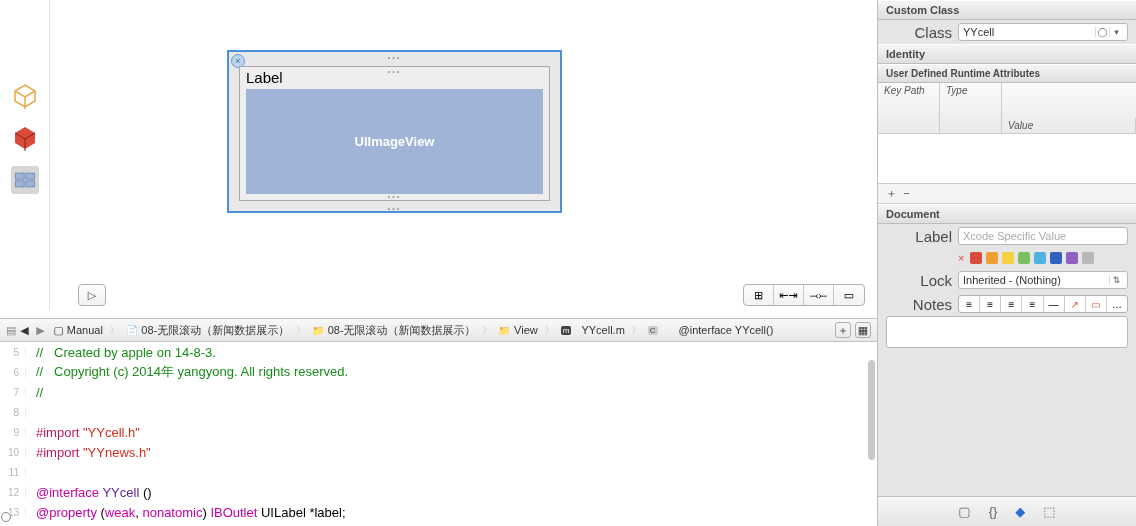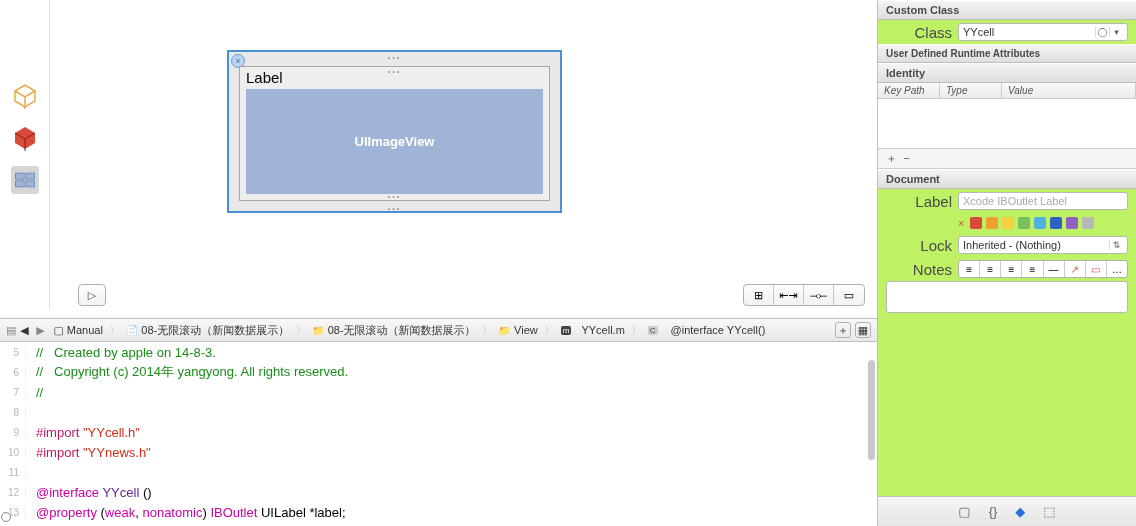--- a/index.html
+++ b/index.html
@@ -43,21 +43,21 @@
 .bp-dot { position:absolute; left:1px; top:5px; width:10px; height:10px; border:1px solid #888; border-radius:50%; background:#fff; }
 .src { padding-left:10px; white-space:pre; }
 .cmt { color:#1a8c1a; }
 .kw { color:#c800a4; }
 .str { color:#d12f1b; }
 .pre { color:#be185d; }
 .typ { color:#5c2699; }
 .lnk { color:#245fca; text-decoration:underline; }
 
 
-.insp { position:absolute; right:0; top:0; width:259px; height:100%; background:#bef264; border-left:1px solid #bebebe; font-size:11px; display:flex; flex-direction:column; }
+.insp { position:absolute; right:0; top:0; width:259px; height:100%; background:#e5e5e5; border-left:1px solid #bebebe; font-size:11px; display:flex; flex-direction:column; }
 .insp-sect-hdr { background:linear-gradient(#f4f4f4,#dedede); border-top:1px solid #fff; border-bottom:1px solid #bcbcbc; padding:3px 8px; font-weight:700; color:#4a4a4a; font-size:11px; }
 .insp-row { display:flex; align-items:center; padding:3px 8px; gap:6px; }
 .insp-lbl { width:66px; text-align:right; color:#4a4a4a; font-size:15px; }
 .insp-field { flex:1; height:18px; background:#fff; border:1px solid #b8b8b8; border-radius:3px; padding:0 4px; font-size:11px; display:flex; align-items:center; color:#333; }
 .insp-field.ph { color:#aaa; }
 .field-ctrls { display:flex; margin-left:auto; }
 .field-ctrls span { width:14px; text-align:center; color:#666; border-left:1px solid #ddd; font-size:9px; }
 .attr-hdr { display:flex; background:linear-gradient(#fafafa,#eaeaea); border-bottom:1px solid #ccc; font-size:10px; color:#555; }
 .attr-hdr div { padding:2px 6px; border-right:1px solid #ccc;font-style:italic; }
 .attr-body { height:50px; background:#fff; border-bottom:1px solid #ccc; }
@@ -157,21 +157,21 @@
       <span>View</span>
     </span>
   <span class="chev">〉</span>
   <span class="seg">
       <span class="ico" style="background:#444;color:#fff;padding:0 2px;border-radius:2px;font-size:8px;">m</span>
       <span style="margin-left:7px;">YYcell.m</span>
     </span>
   <span class="chev">〉</span>
   <span class="seg">
       <span class="ico" style="background:#ccc;color:#444;padding:0 2px;border-radius:2px;font-size:8px;">C</span>
-      <span style="margin-left:10px;">@interface YYcell()</span>
+      <span style="margin-left:18px;">@interface YYcell()</span>
     </span>
   <div class="jump-right">
     <span style="border:1px solid #b0b0b0;border-radius:3px;width:16px;height:16px;display:flex;align-items:center;justify-content:center;">＋</span>
     <span style="border:1px solid #b0b0b0;border-radius:3px;width:16px;height:16px;display:flex;align-items:center;justify-content:center;">▦</span>
   </div>
 </div>
 
 <div class="code" id="code-area">
     <div class="code-line">
       <div class="gutter">5</div>
@@ -223,37 +223,37 @@
     <div class="insp-lbl">Class</div>
     <div class="insp-field">
       <span>YYcell</span>
       <div class="field-ctrls">
           <span>◯</span>
           <span>▾</span>
         </div>
     </div>
   </div>
 
+  <div class="insp-sect-hdr">Identity</div>
   <div class="insp-sect-hdr" style="font-weight:700;font-size:10px;">User Defined Runtime Attributes</div>
-  <div class="insp-sect-hdr">Identity</div>
   <div class="attr-hdr">
     <div style="width:62px;">Key Path</div>
     <div style="width:62px;">Type</div>
-    <div style="flex:1;">Value</div>
+    <div style="flex:1;margin-top:35px;">Value</div>
   </div>
   <div class="attr-body"></div>
   <div class="pm-row">
     <span>＋</span>&nbsp;
     <span>−</span>
   </div>
 
   <div class="insp-sect-hdr">Document</div>
   <div class="insp-row">
     <div class="insp-lbl">Label</div>
-    <div class="insp-field ph">Xcode IBOutlet Label</div>
+    <div class="insp-field ph">Xcode Specific Value</div>
   </div>
   <div class="swatches">
     <span style="color:#d94a3a;font-size:11px;margin-right:2px;">×</span>
     <div class="swatch" style="background:#d94a3a"></div>
     <div class="swatch" style="background:#f0a030"></div>
     <div class="swatch" style="background:#f5d040"></div>
     <div class="swatch" style="background:#7ac060"></div>
     <div class="swatch" style="background:#50b0e0"></div>
     <div class="swatch" style="background:#3060c0"></div>
     <div class="swatch" style="background:#9060c0"></div>

